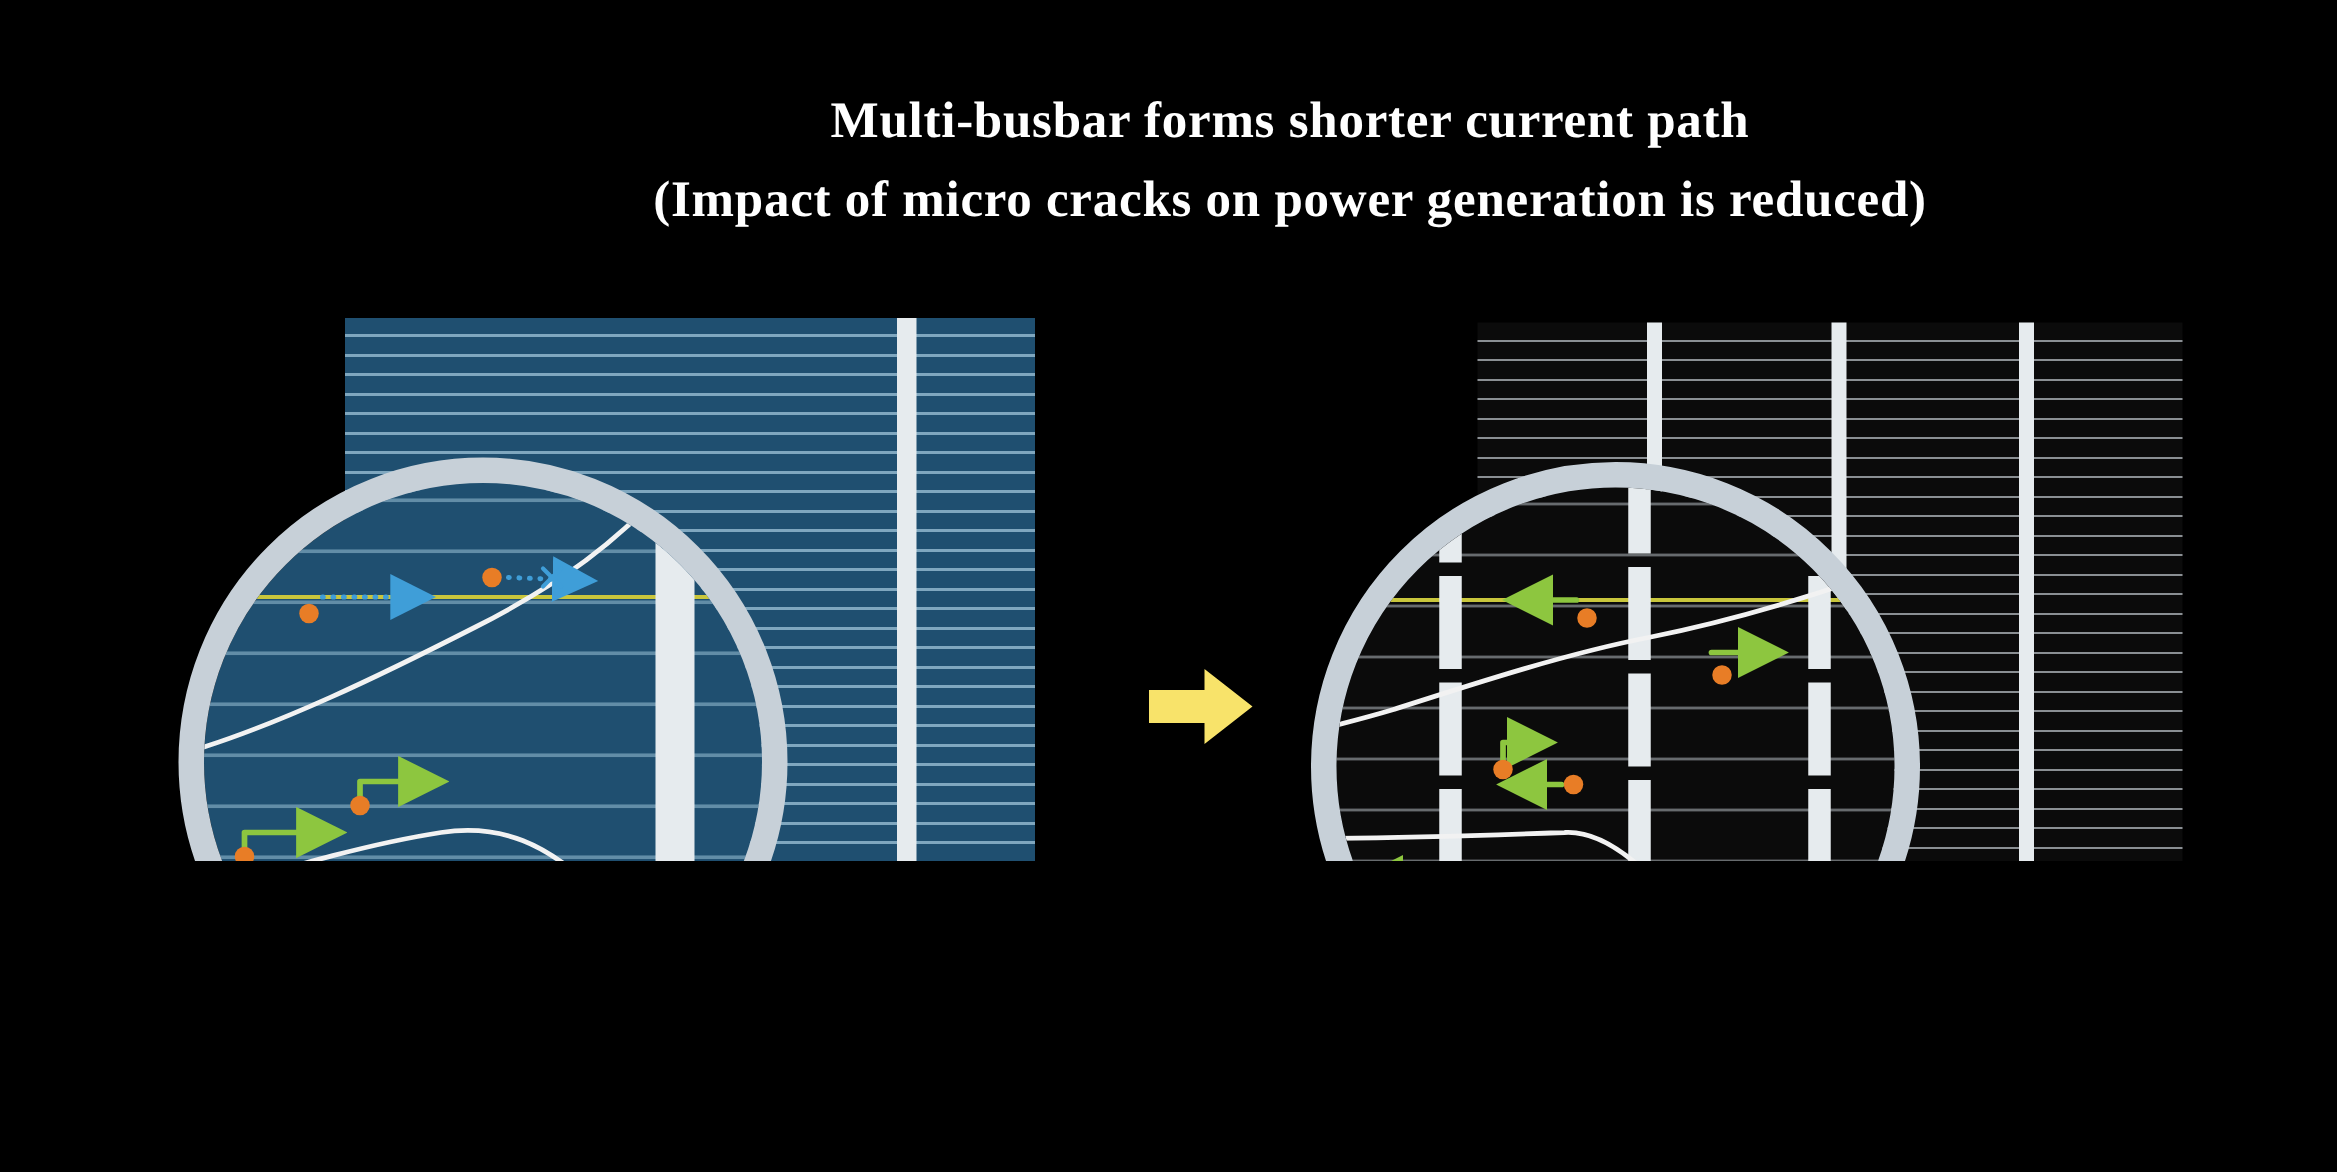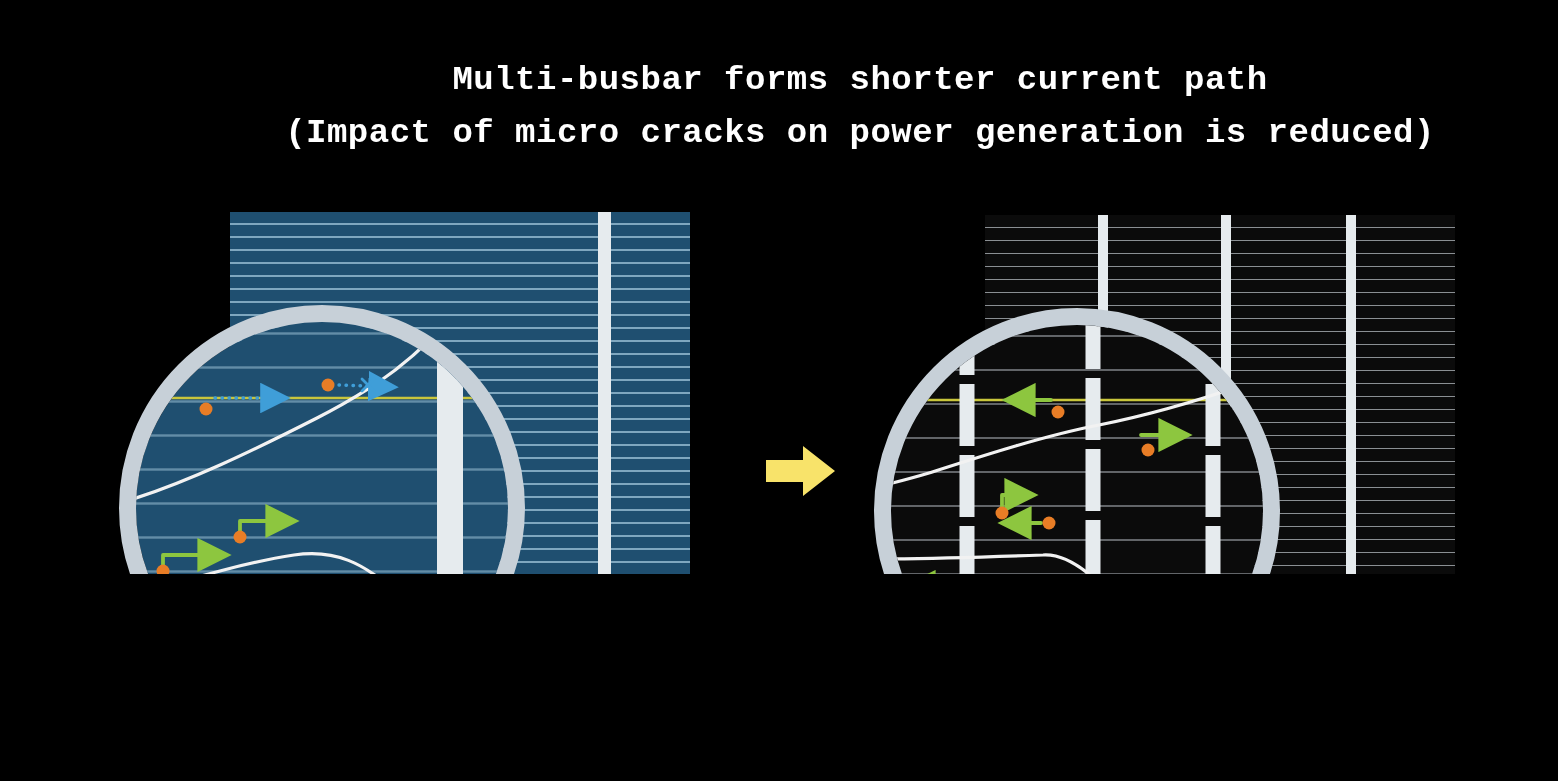--- a/index.html
+++ b/index.html
@@ -3,21 +3,21 @@
 <meta charset="utf-8">
 <style>
   :root{
     --background:#000000; --title-text:#ffffff; --cell-blue:#1f4f70; --finger-blue:#7fa7bf;
     --busbar-white:#e6ebee; --ring-gray:#c7d0d8; --cell-black:#0b0b0b; --finger-gray:#8a8f93;
     --arrow-yellow:#f8e36a; --current-green:#8dc63f; --current-blue:#3f9ed8;
     --carrier-orange:#e87d26; --crack-white:#f2f2f2; --finger-yellow:#c9c63c;
   }
   html,body{margin:0;padding:0;background:var(--background);}
   .canvas{position:relative;width:1558px;height:574px;background:var(--background);
-          overflow:hidden;font-family:Liberation Mono, monospace;border-radius:13px;}
+          overflow:hidden;font-family:Liberation Serif, serif;border-radius:13px;}
   .title{position:absolute;top:54px;left:120px;width:1480px;text-align:center;
          color:var(--title-text);font-size:34px;font-weight:bold;line-height:53px;letter-spacing:.5px;}
   .cell-left{position:absolute;left:230px;top:212px;width:460px;height:438px;
     background:repeating-linear-gradient(180deg, rgba(0,0,0,0) 0 11px, var(--finger-blue) 11px 13px),var(--cell-blue);}
   .cell-left .busbar{position:absolute;left:368px;top:0;width:13px;height:100%;background:var(--busbar-white);}
   .cell-right{position:absolute;left:985px;top:215px;width:470px;height:425px;
     background:repeating-linear-gradient(180deg, rgba(0,0,0,0) 0 11.6px, var(--finger-gray) 11.6px 13px),var(--cell-black);}
   .cell-right .busbar{position:absolute;top:0;width:10px;height:100%;background:var(--busbar-white);}
   .bb-1{left:113px;} .bb-2{left:236px;} .bb-3{left:361px;}
   .svg-left{position:absolute;left:112px;top:298px;}

